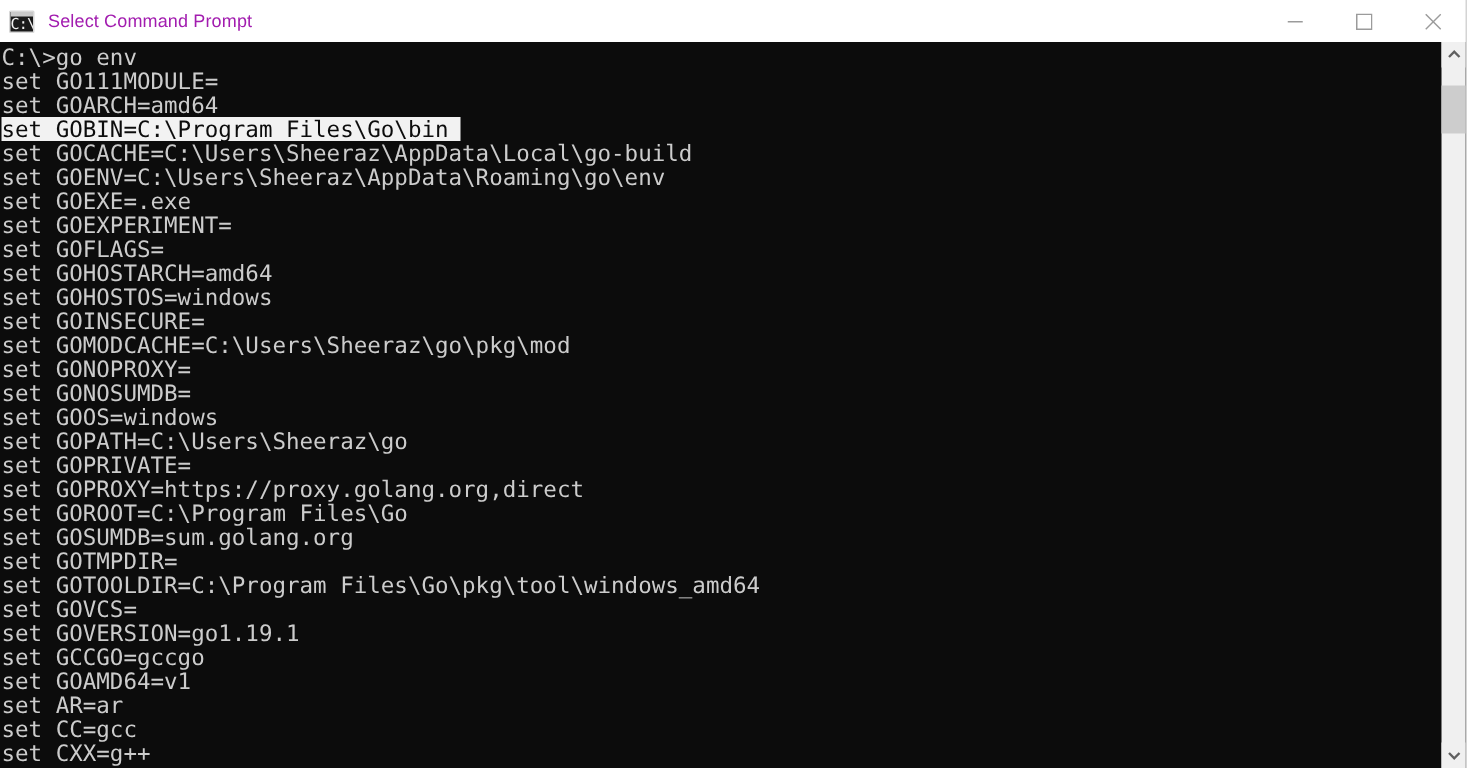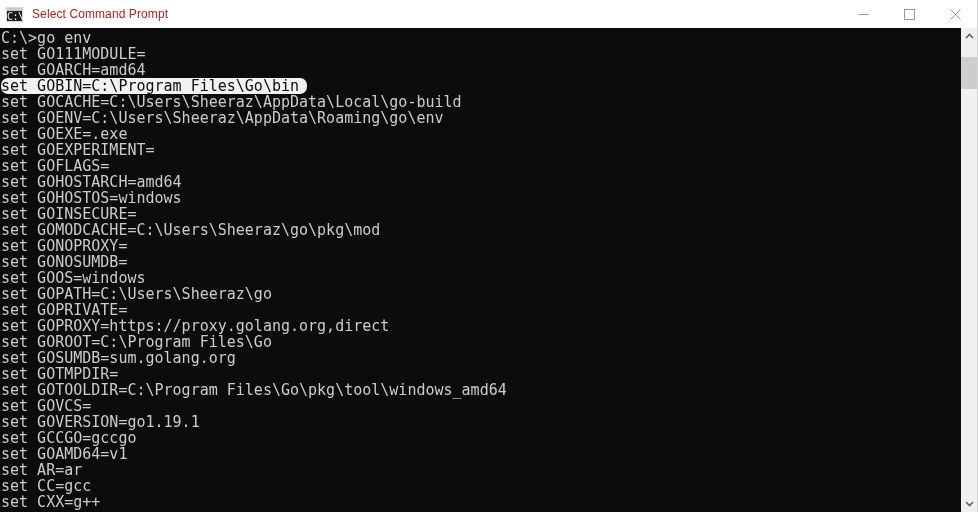--- a/index.html
+++ b/index.html
@@ -72,21 +72,21 @@
     font-family: "DejaVu Sans Mono", monospace;
     font-size: 10px;
     line-height: 11px;
     letter-spacing: -0.5px;
     text-align: center;
     white-space: nowrap;
   }
   .title-text {
     margin-left: 9px;
     font-size: 12px;
-    color: #b91c1c;
+    color: #a21caf;
     white-space: nowrap;
     overflow: hidden;
     text-overflow: ellipsis;
     letter-spacing: 0.1px;
   }
 
   .caption-buttons {
     display: flex;
     flex: 0 0 auto;
     height: 28px;
@@ -134,21 +134,20 @@
   .cline {
     height: 16px;
     white-space: pre;
     display: block;
   }
   .cline.selected {
     background: #f2f2f2;
     color: #0c0c0c;
     display: inline-block;
     padding-right: 8px;
-    border-radius: 7px;
   }
   .line-wrap { height: 16px; }
 
   
   .scrollbar {
     position: absolute;
     top: 28px;
     right: 1px;
     width: 16px;
     height: 484px;

